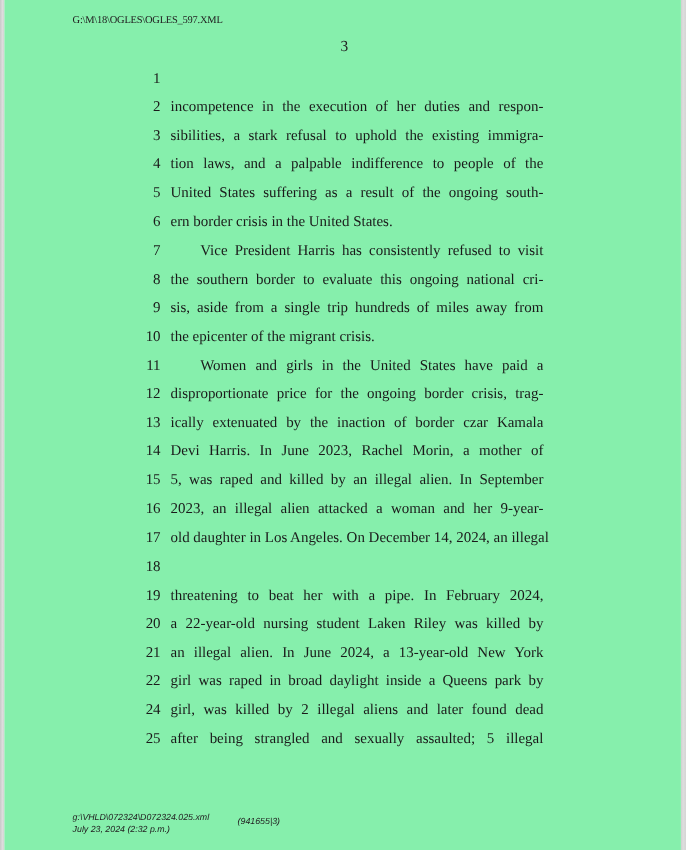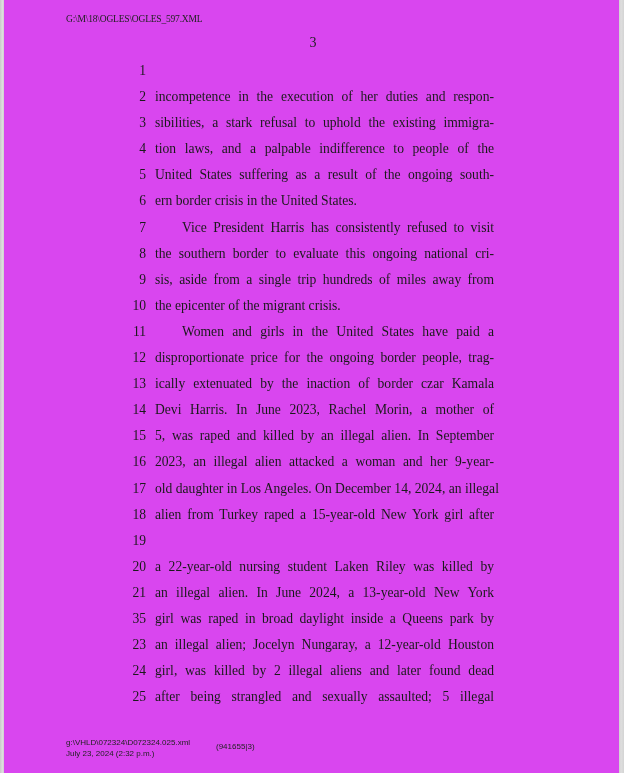--- a/index.html
+++ b/index.html
@@ -24,21 +24,21 @@
   .edge-right {
     position: absolute;
     right: 0; top: 0;
     width: 5px; height: 773px;
     background: linear-gradient(to right, #cfcfcf, #dedede 40%, #d4d4d4);
   }
   .page {
     position: absolute;
     left: 4px; top: 0;
     width: 615px; height: 773px;
-    background: #d946ef;
+    background: #86efac;
   }
   .header-path {
     position: absolute;
     left: 62px;
     top: 14px;
     font-family: "Liberation Serif", serif;
     font-size: 9.5px;
     letter-spacing: -0.2px;
     color: #222;
     white-space: nowrap;
@@ -89,21 +89,21 @@
   .footer {
     position: absolute;
     left: 62px;
     top: 737px;
     font-family: "Liberation Sans", "DejaVu Sans", sans-serif;
     font-size: 8px;
     line-height: 11px;
     color: #222;
     white-space: nowrap;
   }
-  .footer-row { position: relative; height: 11px; }
+  .footer-row { position: relative; height: 11px; font-style: italic; }
   .footer-id {
     position: absolute;
     left: 150px;
     top: 4px;
   }
 </style>
 </head>
 <body>
 
 <div class="edge-left"></div>
@@ -152,21 +152,21 @@
       <div class="line">
         <span class="line-num">10</span>
         <span class="line-text last">the epicenter of the migrant crisis.</span>
       </div>
       <div class="line">
         <span class="line-num">11</span>
         <span class="line-text indent">Women and girls in the United States have paid a</span>
       </div>
       <div class="line">
         <span class="line-num">12</span>
-        <span class="line-text">disproportionate price for the ongoing border people, trag-</span>
+        <span class="line-text">disproportionate price for the ongoing border crisis, trag-</span>
       </div>
       <div class="line">
         <span class="line-num">13</span>
         <span class="line-text">ically extenuated by the inaction of border czar Kamala</span>
       </div>
       <div class="line">
         <span class="line-num">14</span>
         <span class="line-text">Devi Harris. In June 2023, Rachel Morin, a mother of</span>
       </div>
       <div class="line">
@@ -176,40 +176,36 @@
       <div class="line">
         <span class="line-num">16</span>
         <span class="line-text">2023, an illegal alien attacked a woman and her 9-year-</span>
       </div>
       <div class="line">
         <span class="line-num">17</span>
         <span class="line-text">old daughter in Los Angeles. On December 14, 2024, an illegal</span>
       </div>
       <div class="line">
         <span class="line-num">18</span>
-        <span class="line-text">alien from Turkey raped a 15-year-old New York girl after</span>
       </div>
       <div class="line">
         <span class="line-num">19</span>
+        <span class="line-text">threatening to beat her with a pipe. In February 2024,</span>
       </div>
       <div class="line">
         <span class="line-num">20</span>
         <span class="line-text">a 22-year-old nursing student Laken Riley was killed by</span>
       </div>
       <div class="line">
         <span class="line-num">21</span>
         <span class="line-text">an illegal alien. In June 2024, a 13-year-old New York</span>
       </div>
       <div class="line">
-        <span class="line-num">35</span>
+        <span class="line-num">22</span>
         <span class="line-text">girl was raped in broad daylight inside a Queens park by</span>
-      </div>
-      <div class="line">
-        <span class="line-num">23</span>
-        <span class="line-text">an illegal alien; Jocelyn Nungaray, a 12-year-old Houston</span>
       </div>
       <div class="line">
         <span class="line-num">24</span>
         <span class="line-text">girl, was killed by 2 illegal aliens and later found dead</span>
       </div>
       <div class="line">
         <span class="line-num">25</span>
         <span class="line-text">after being strangled and sexually assaulted; 5 illegal</span>
       </div>
     </div>

